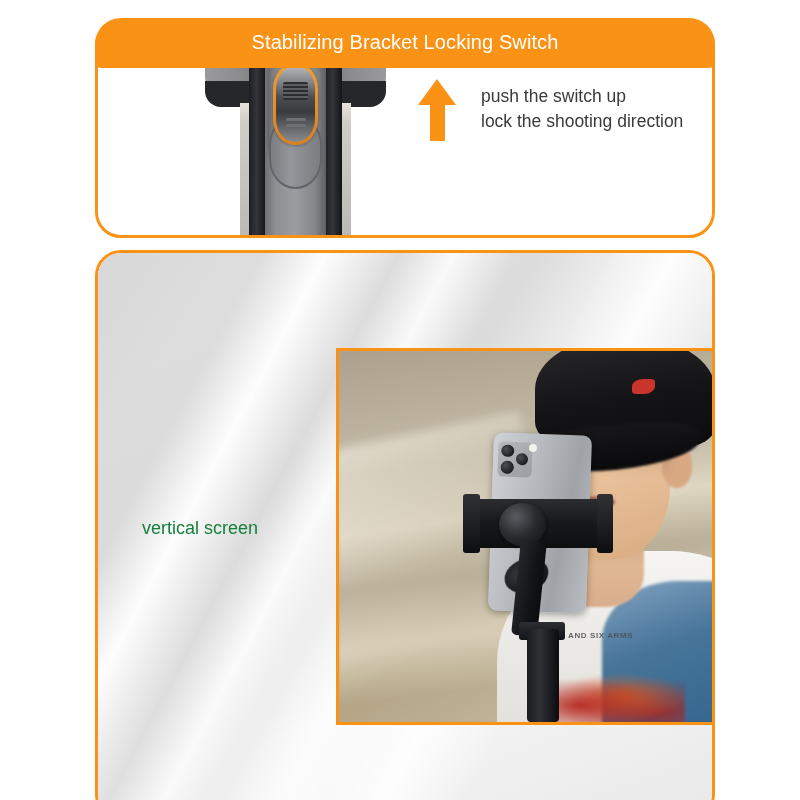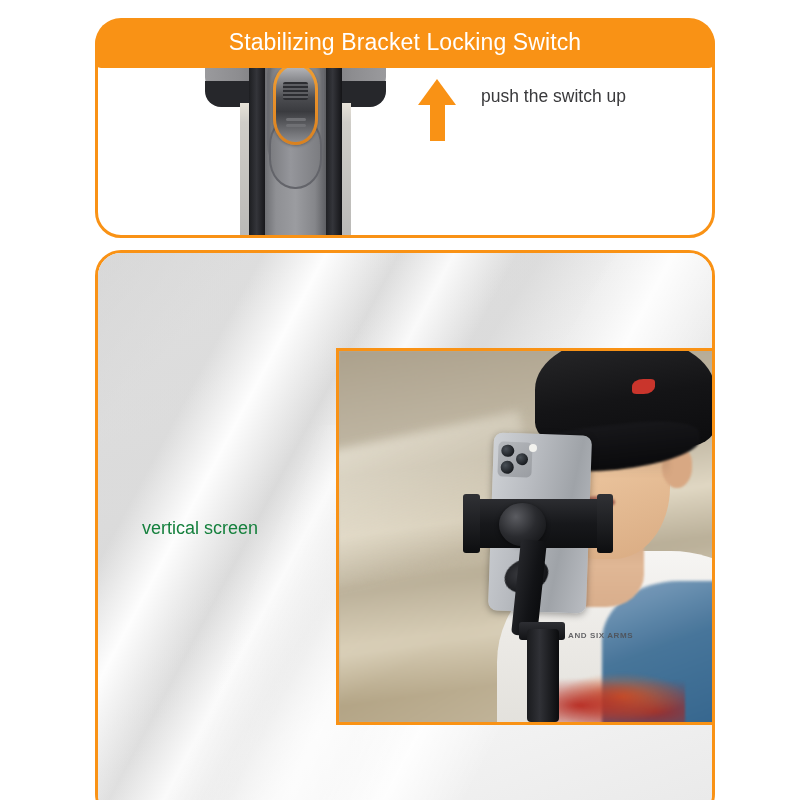--- a/index.html
+++ b/index.html
@@ -47,21 +47,21 @@
     border-bottom-left-radius: 6px;
     border-bottom-right-radius: 6px;
     box-sizing: border-box;
     display: flex;
     align-items: center;
     justify-content: center;
     z-index: 5;
   }
   .title-banner .title-text {
     color: #ffffff;
-    font-size: 23px;
+    font-size: 20px;
     letter-spacing: 0.1px;
     white-space: nowrap;
     line-height: 1;
     padding-bottom: 2px;
   }
 
   
   .gimbal {
     position: absolute;
     left: 105px;   
@@ -655,20 +655,21 @@
       </div>
     </div>
 
     <div class="instr-arrow">
       <div class="head"></div>
       <div class="shaft"></div>
     </div>
 
     <div class="instr-text">
       <div>push the switch up</div>
+      <div>lock the shooting direction</div>
     </div>
   </div>
 
   <div class="title-banner">
     <span class="title-text">Stabilizing Bracket Locking Switch</span>
   </div>
 
   <div class="card-bottom">
     <div class="card-bottom-bg"></div>
     <div class="card-bottom-sheen"></div>

